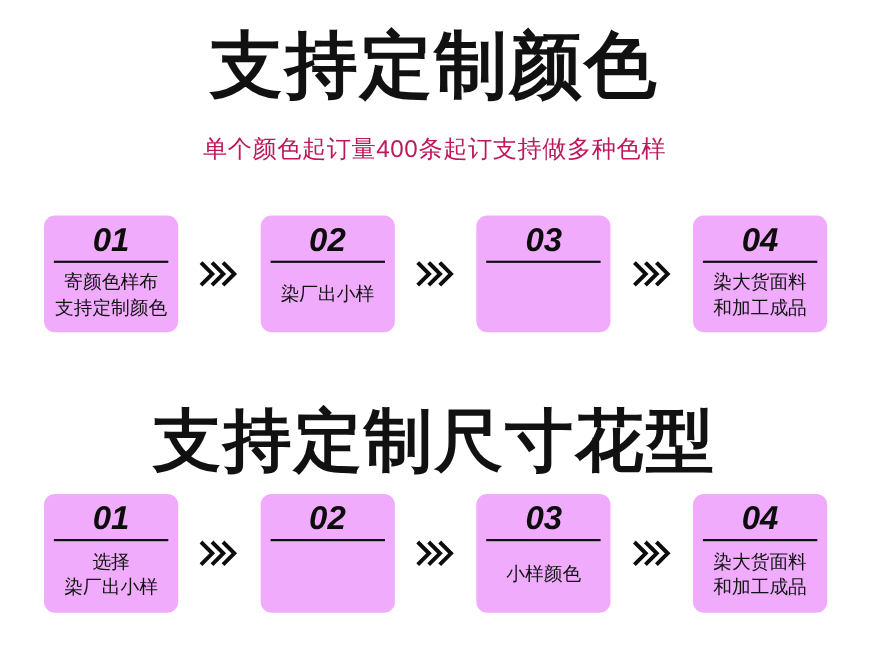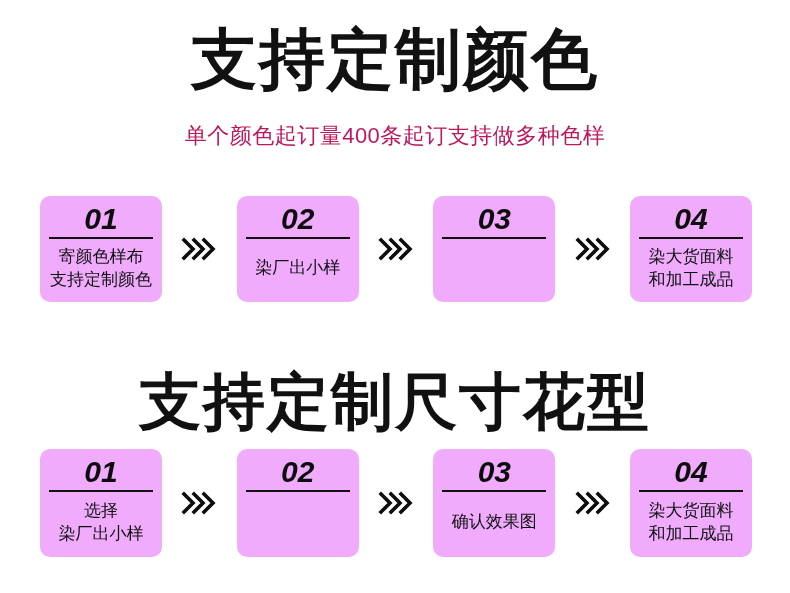--- a/index.html
+++ b/index.html
@@ -227,21 +227,21 @@
           <polyline points="3,4 12,13 3,22"></polyline>
           <polyline points="13,4 22,13 13,22"></polyline>
           <polyline points="23,4 32,13 23,22"></polyline>
         </g>
       </svg>
     </div>
 
     <div class="step-card">
       <div class="step-num">03</div>
       <div class="step-rule"></div>
-      <div class="step-text single">确认效果图</div>
+      <div class="step-text single">小样颜色</div>
     </div>
 
     <div class="chevron">
       <svg width="36" height="26" viewBox="0 0 36 26" aria-hidden="true">
         <g fill="none" stroke="#0d0d0d" stroke-width="3.6" stroke-linecap="square" stroke-linejoin="miter">
           <polyline points="3,4 12,13 3,22"></polyline>
           <polyline points="13,4 22,13 13,22"></polyline>
           <polyline points="23,4 32,13 23,22"></polyline>
         </g>
       </svg>

